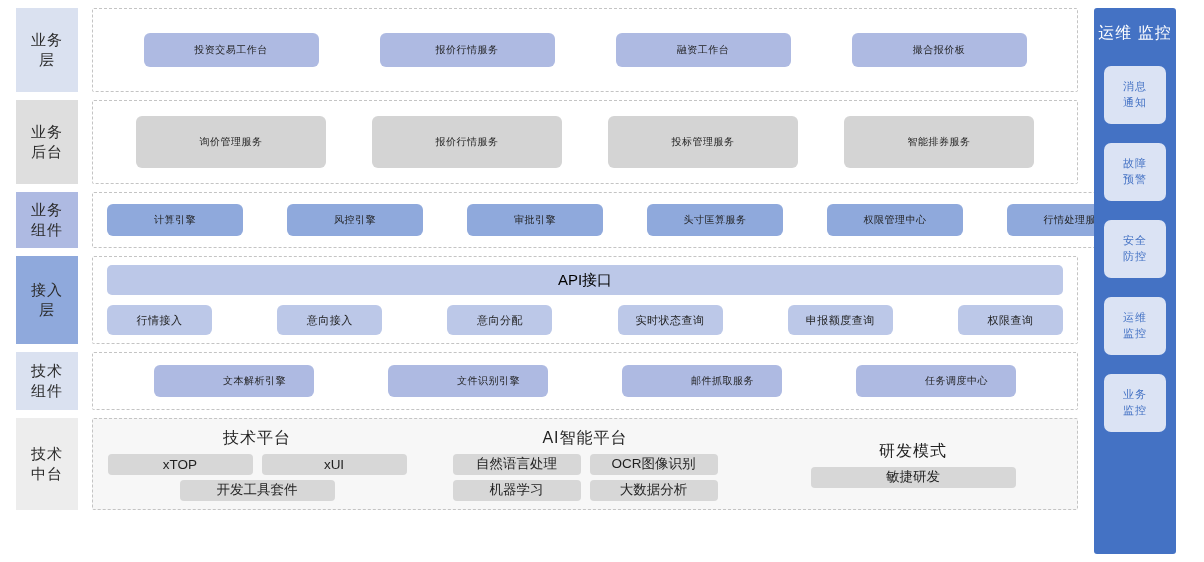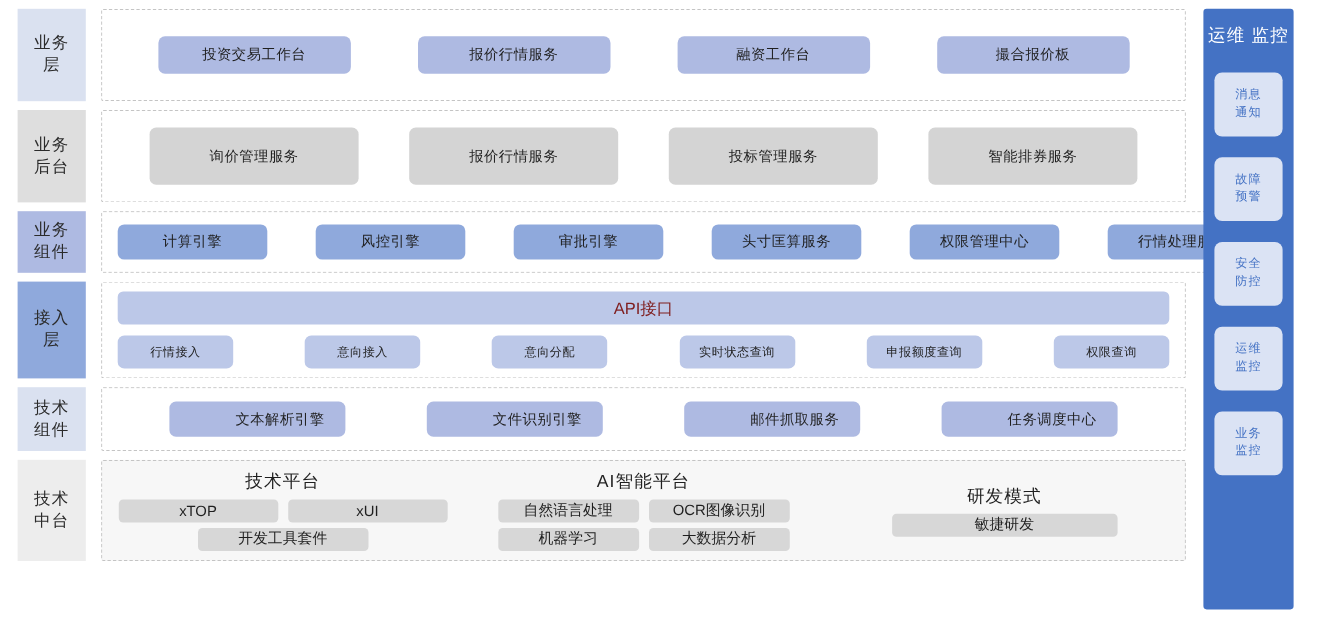--- a/index.html
+++ b/index.html
@@ -57,21 +57,21 @@
     box-sizing:border-box;
   }
 
   
   .chip{
     border-radius:6px;
     display:flex;
     align-items:center;
     justify-content:center;
     text-align:center;
-    font-size:13px;
+    font-size:10px;
     color:#1f1f1f;
     box-sizing:border-box;
     letter-spacing:0.5px;
   }
 
   
   .r1 .layer-body{height:84px;padding:0 20px;justify-content:space-around;}
   .r1 .chip{background:#aebae2;height:34px;width:175px;}
 
   
@@ -85,21 +85,21 @@
   
   .r4 .layer-body{
     height:88px;flex-direction:column;justify-content:center;
     padding:0 14px;
   }
   .api-bar{
     background:#bcc8e8;
     height:30px;width:100%;
     border-radius:5px;
     display:flex;align-items:center;justify-content:center;
-    font-size:15px;color:#7f1d1d;
+    font-size:15px;color:#000000;
     margin-bottom:10px;
     box-sizing:border-box;
   }
   .api-row{display:flex;width:100%;justify-content:space-between;}
   .r4 .chip{background:#bcc8e8;height:30px;width:105px;font-size:11px;}
 
   
   .r5 .layer-body{height:58px;padding:0 24px;justify-content:space-around;}
   .r5 .chip{background:#aebae2;height:32px;width:160px;padding-left:41px;}
 

